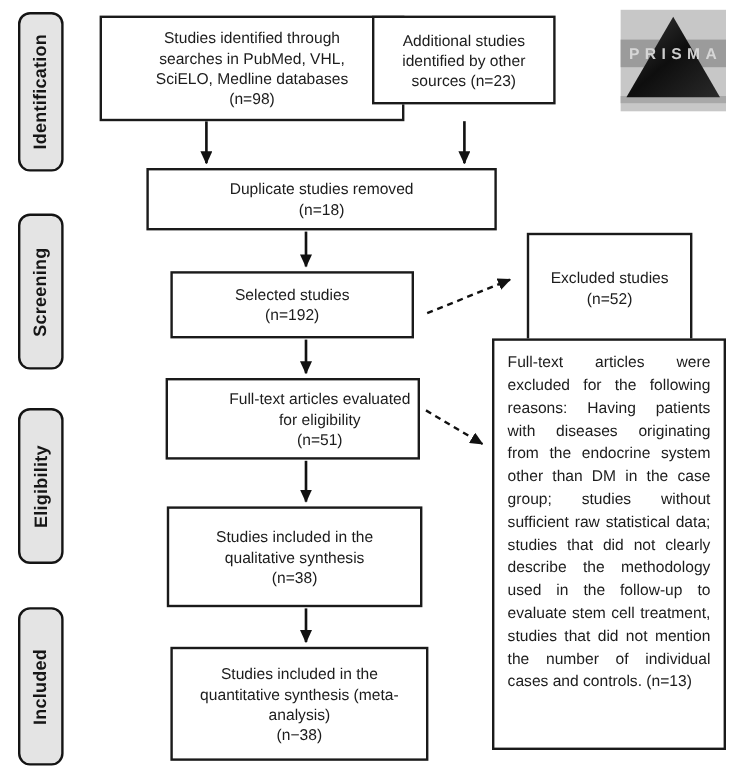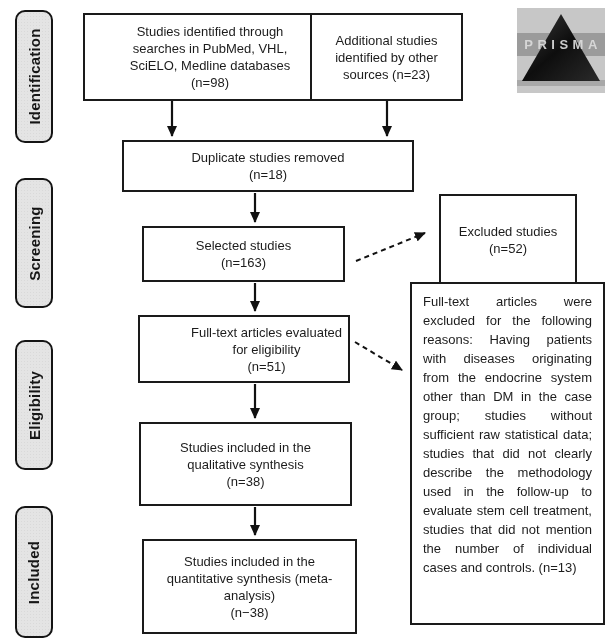--- a/index.html
+++ b/index.html
@@ -27,21 +27,21 @@
   }
   .reasons {
     position:absolute; left:410px; top:282px; width:195px; height:343px;
     box-sizing:border-box; background:#ffffff; border:2.5px solid #1a1a1a;
     padding:8px 11px; font-size:13px; line-height:19px; text-align:justify;
     text-align-last:left;
   }
   .logo { position:absolute; left:517px; top:8px; width:88px; height:85px; }
   
   .b-identified   { left:83px;  top:13px;  width:254px; height:88px; }
-  .b-additional   { left:310px; top:13px;  width:153px; height:88px; }
+  .b-additional   { left:310px; top:13px;  width:153px; height:74px; }
   .b-duplicates   { left:83px;  top:140px; width:292px; height:52px;margin-left:39px; }
   .b-selected     { left:142px; top:226px; width:203px; height:56px; }
   .b-excluded     { left:439px; top:194px; width:138px; height:91px; }
   .b-fulltext     { left:138px; top:315px; width:212px; height:68px;justify-content:flex-end; }
   .b-qualitative  { left:139px; top:422px; width:213px; height:84px; }
   .b-quantitative { left:142px; top:539px; width:215px; height:95px; }
   .s-identification { top:10px;  height:133px; }
   .s-screening      { top:178px; height:130px; }
   .s-eligibility    { top:340px; height:130px; }
   .s-included       { top:506px; height:132px; }
@@ -90,21 +90,21 @@
     <span class="txt">Additional studies
 identified by other
 sources (n=23)</span>
   </div>
   <div class="flowbox b-duplicates">
     <span class="txt">Duplicate studies removed
 (n=18)</span>
   </div>
   <div class="flowbox b-selected">
     <span class="txt">Selected studies
-(n=163)</span>
+(n=192)</span>
   </div>
   <div class="flowbox b-excluded">
     <span class="txt">Excluded studies
 (n=52)</span>
   </div>
   <div class="flowbox b-fulltext">
     <span class="txt">Full-text articles evaluated
 for eligibility
 (n=51)</span>
   </div>

